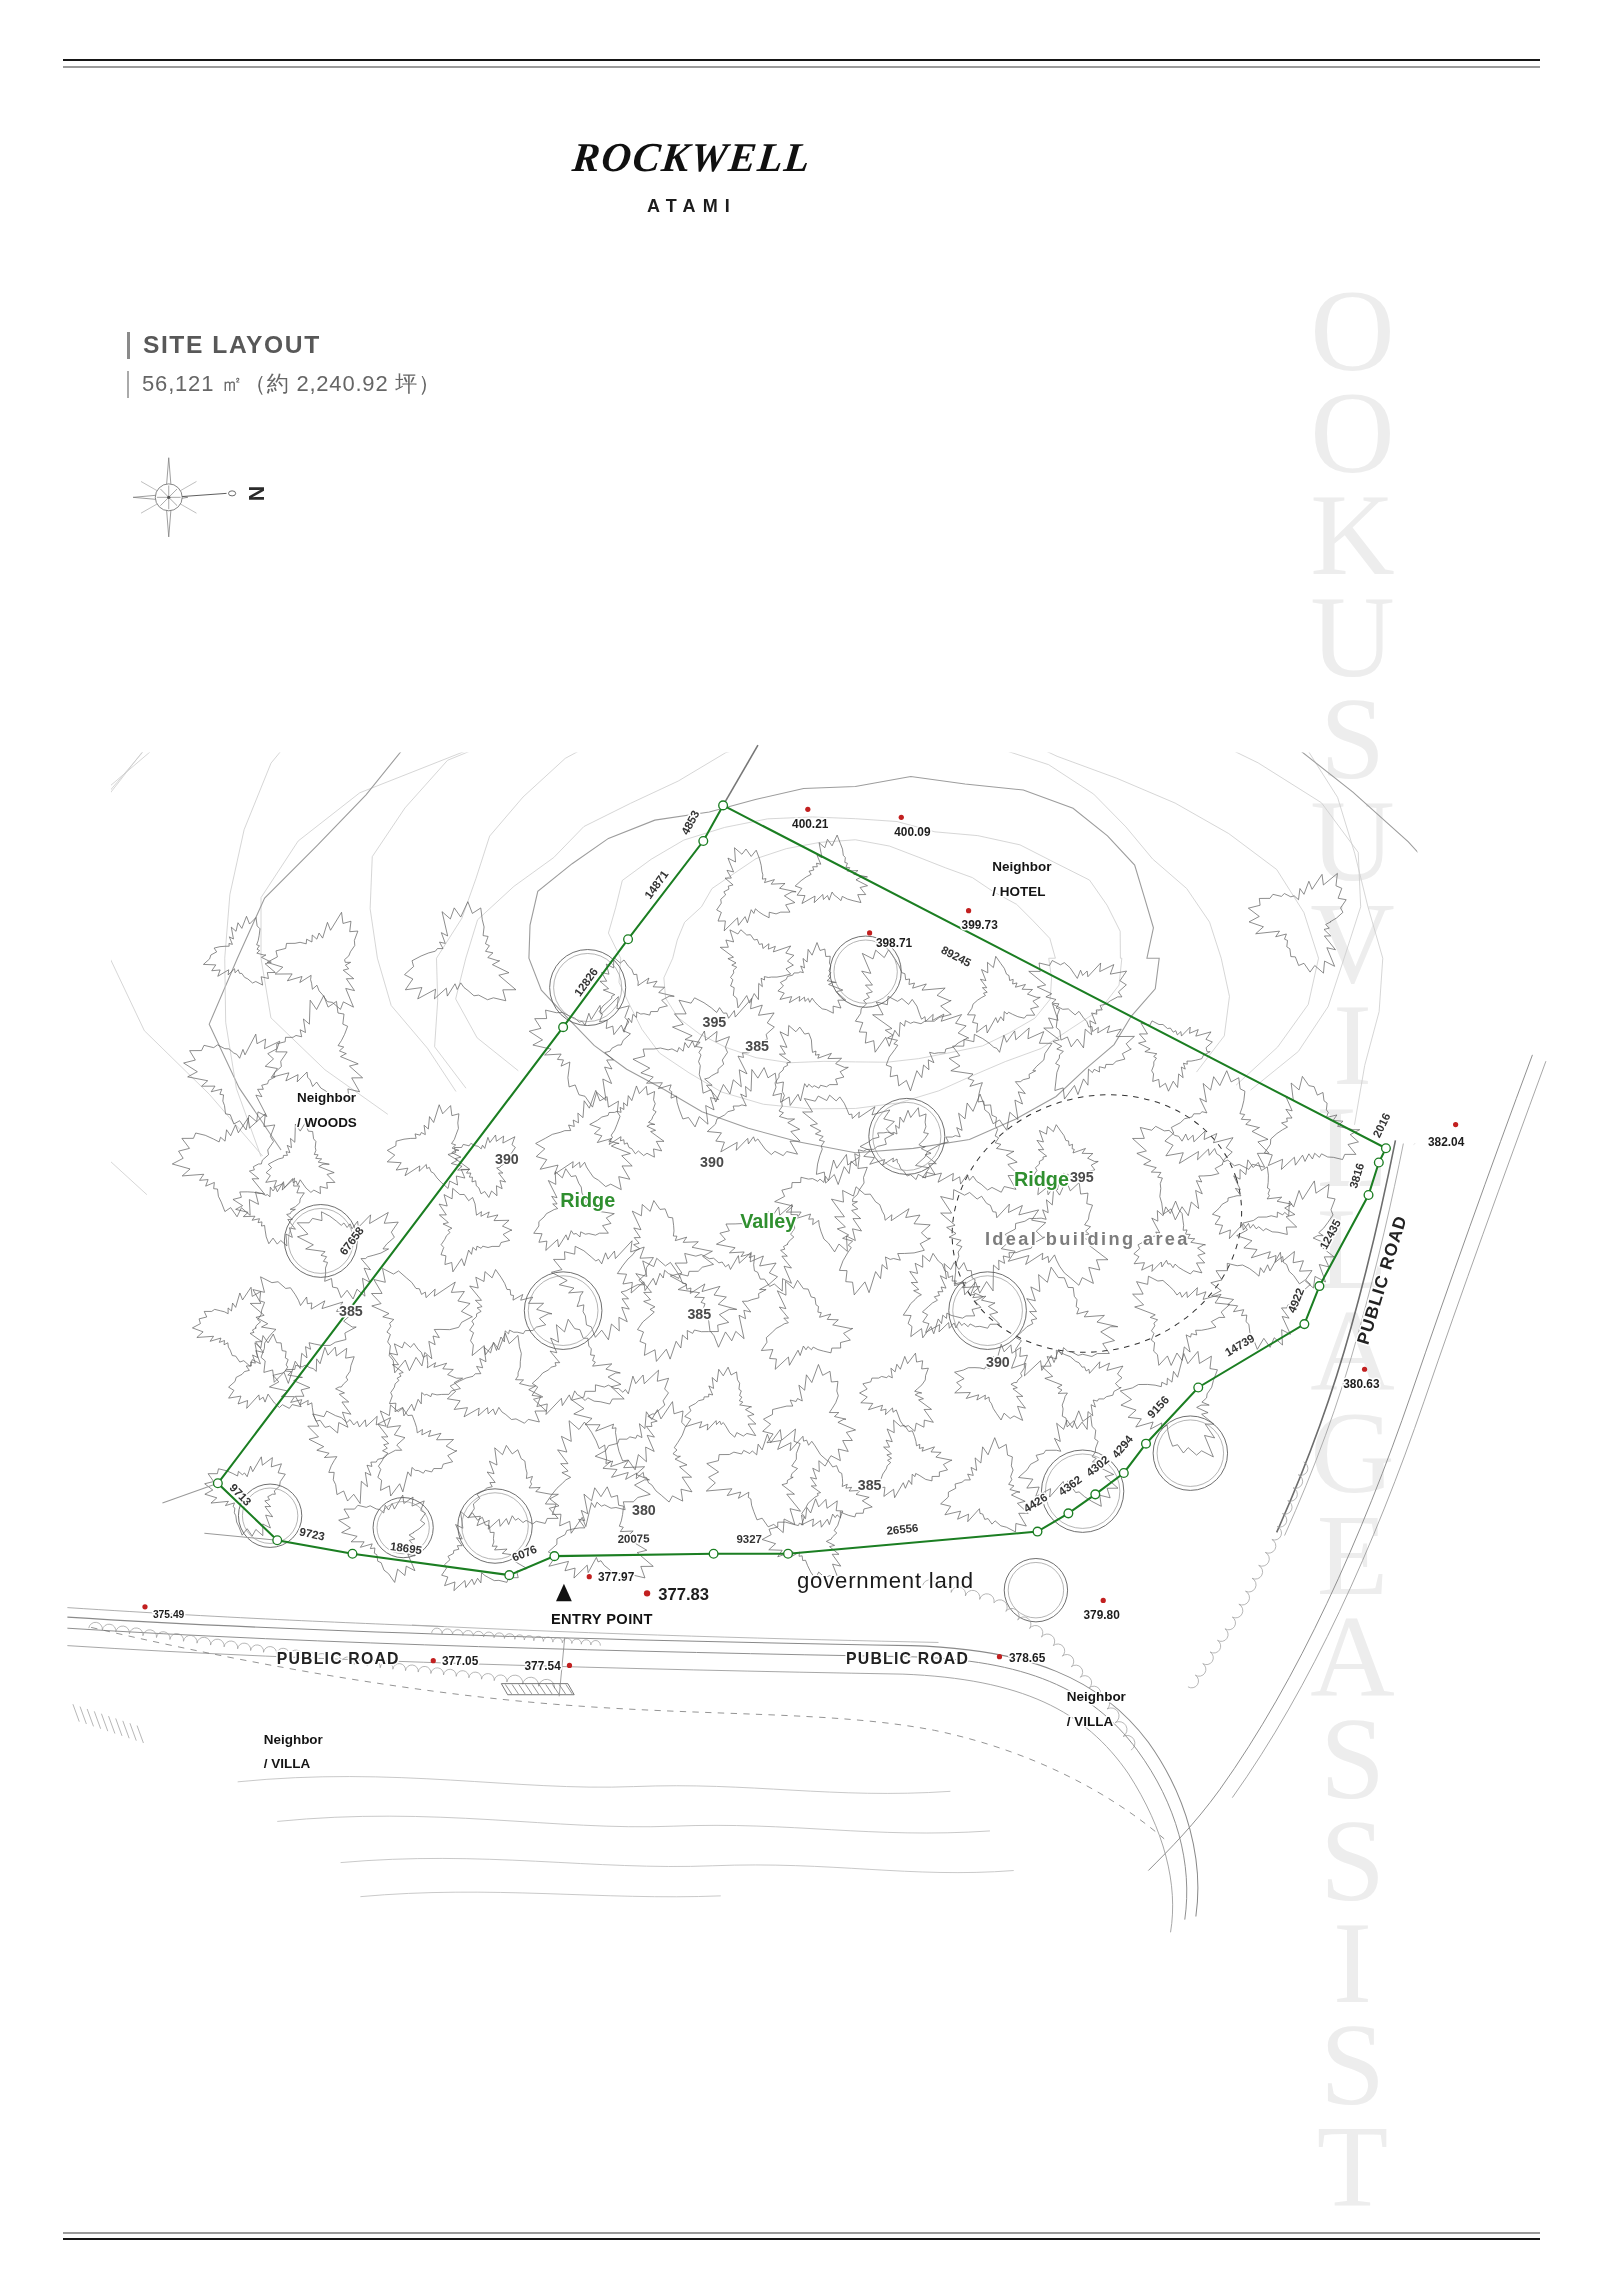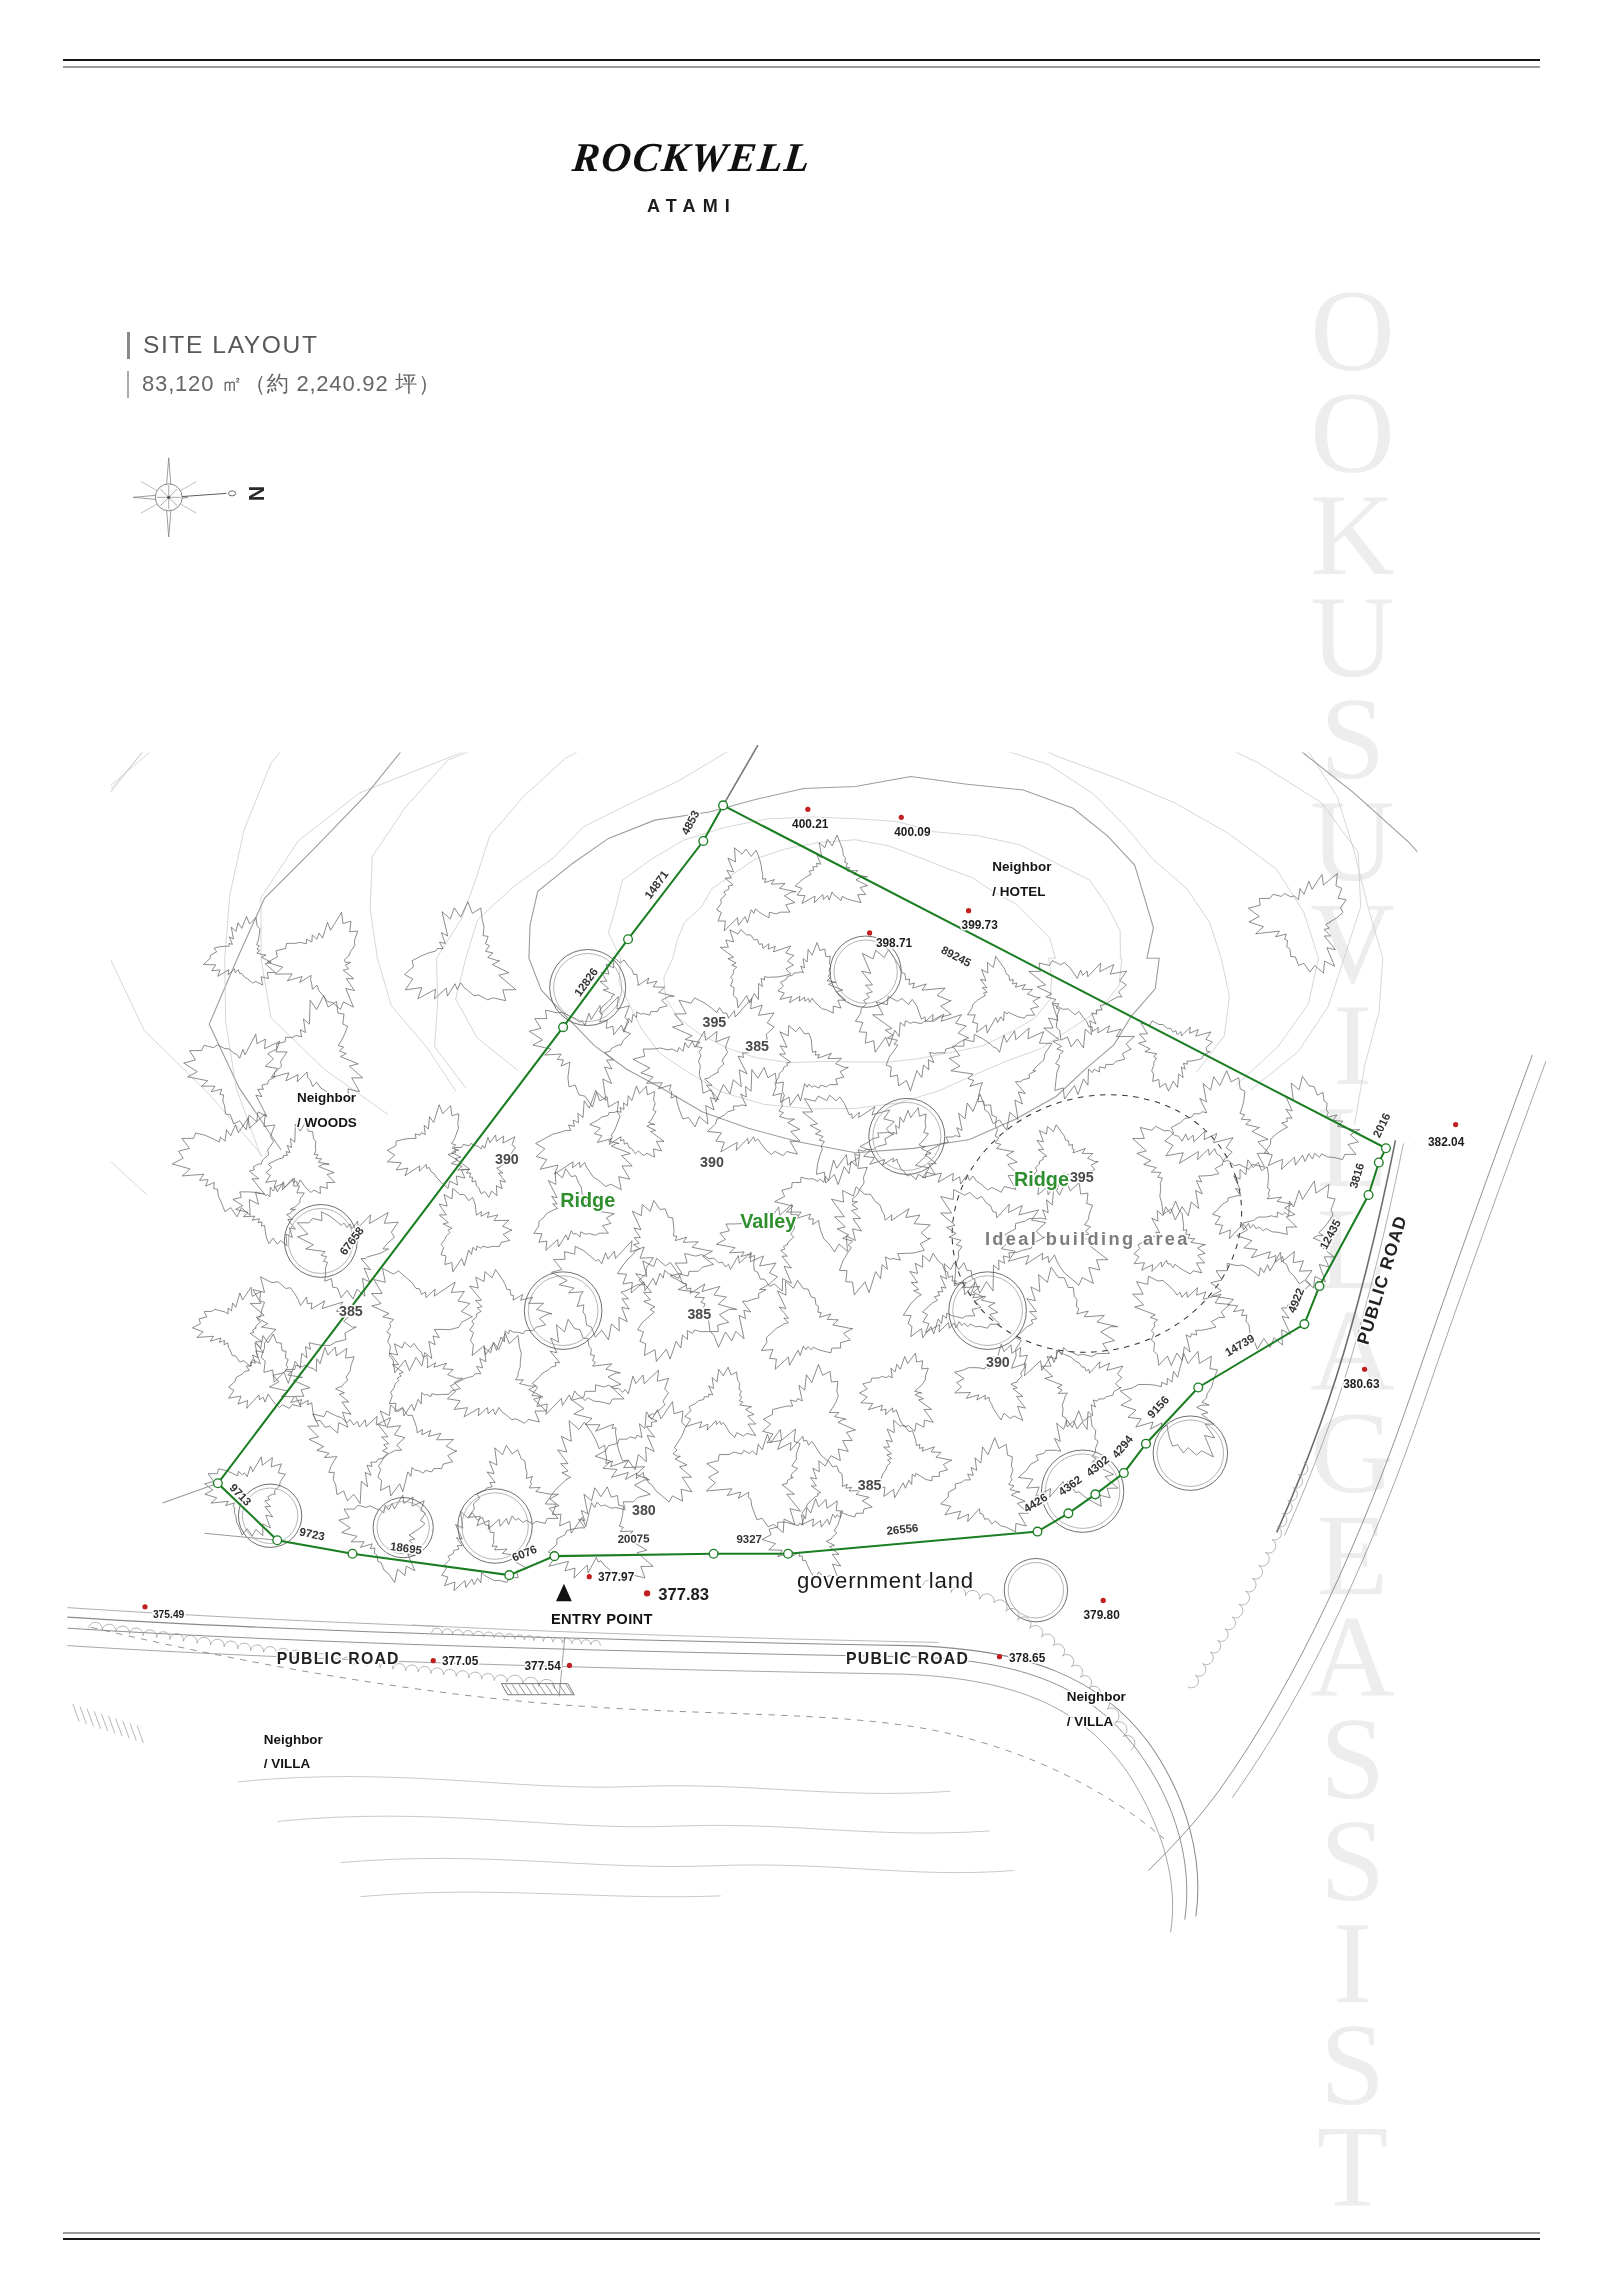--- a/index.html
+++ b/index.html
@@ -9,21 +9,21 @@
   .rule-dark{height:2.4px;background:#161616;}
   .rule-gray{height:1.6px;background:#9b9b9b;}
   .logo{position:absolute;left:494px;top:133px;width:396px;text-align:center;z-index:3;
         font-family:"Liberation Serif",serif;font-style:italic;font-weight:700;font-size:41px;
         color:#101010;letter-spacing:1.6px;transform:skewX(-6deg);}
   .logo-sub{position:absolute;left:494px;top:196px;width:396px;text-align:center;z-index:3;
         font-size:18px;font-weight:700;letter-spacing:7.1px;color:#1c1c1c;}
   .hdr-line{position:absolute;left:127px;display:flex;align-items:center;z-index:3;}
   .hdr-bar{width:3.2px;height:27px;background:#8a8a8a;margin-right:12.7px;}
   .hdr-bar.thin{width:2.4px;background:#aaa;}
-  .hdr-title{font-size:24.6px;font-weight:400;letter-spacing:1.6px;color:#585858;}
+  .hdr-title{font-size:24.6px;font-weight:700;letter-spacing:1.6px;color:#585858;}
   .hdr-area{font-size:22px;font-weight:400;letter-spacing:0.8px;color:#666;}
   .watermark{position:absolute;left:1294px;top:266px;z-index:0;
         writing-mode:vertical-rl;text-orientation:upright;line-height:1;
         font-family:"Liberation Serif",serif;font-size:117px;letter-spacing:-27px;
         color:#ededed;user-select:none;}
   svg.map{position:absolute;left:0;top:0;z-index:1;}
   text{font-family:"Liberation Sans",sans-serif;}
 </style>
 </head>
 <body>
@@ -35,21 +35,21 @@
 
   <div class="logo">ROCKWELL</div>
   <div class="logo-sub">ATAMI</div>
 
   <div class="hdr-line" style="top:331px">
     <div class="hdr-bar"></div>
     <div class="hdr-title">SITE LAYOUT</div>
   </div>
   <div class="hdr-line" style="top:369px">
     <div class="hdr-bar thin"></div>
-    <div class="hdr-area">83,120 ㎡（約 2,240.92 坪）</div>
+    <div class="hdr-area">56,121 ㎡（約 2,240.92 坪）</div>
   </div>
 
   <div class="watermark">OOKUSUVILLAGEASSIST</div>
 
   <svg class="map" width="1622" height="2295" viewBox="0 0 2048 2898">
       <defs>
         <clipPath id="site-clip">
           <polygon points="140,950 1790,950 1790,1440 1700,1560 1640,1760 1520,1990 1430,2130 1200,2125 700,2135 140,2085"></polygon>
         </clipPath>
       </defs>

